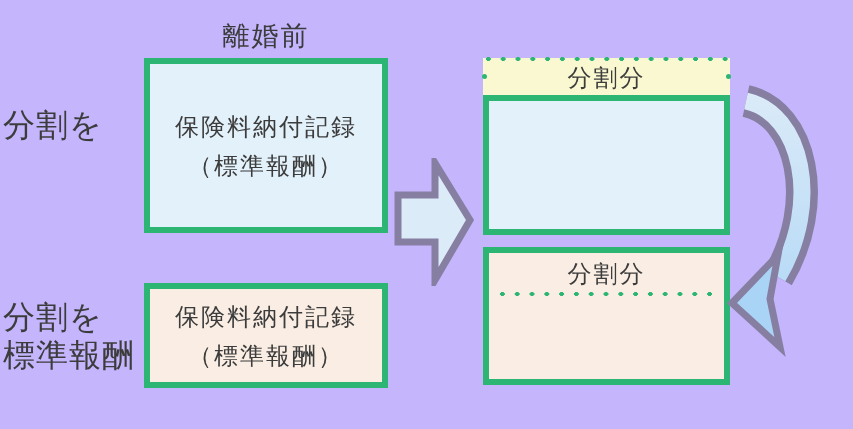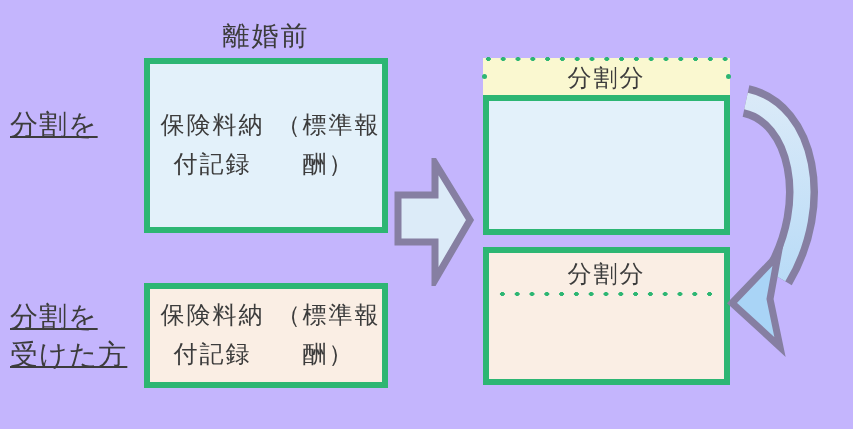--- a/index.html
+++ b/index.html
@@ -17,30 +17,30 @@
     position:relative;width:853px;height:429px;background:#c4b5fd;
     font-family:"Liberation Sans","DejaVu Sans",sans-serif;color:var(--ink);
     overflow:hidden;
   }
   .col-heading{
     position:absolute;top:18px;height:34px;font-size:27px;letter-spacing:2px;
     text-align:center;white-space:nowrap;
   }
   .heading-before{left:144px;width:244px;}
   .heading-after{left:483px;width:247px;}
-  .row-label{position:absolute;left:10px;font-size:28px;line-height:38px;letter-spacing:1px;text-decoration:underline;}
+  .row-label{position:absolute;left:3px;font-size:32px;line-height:38px;letter-spacing:1px;}
   .row-label span{display:block;}
   .label-giver{top:106px;}
   .label-receiver{top:298px;}
   .box{position:absolute;border:6px solid var(--green);box-sizing:border-box;}
   .box.blue{background:var(--blue);}
   .box.peach{background:var(--peach);}
   .record{
-    display:flex;justify-content:center;align-items:center;
-    font-size:24px;line-height:39px;letter-spacing:2px;text-align:center;font-family:Liberation Mono, monospace;
+    display:flex;flex-direction:column;justify-content:center;align-items:center;
+    font-size:24px;line-height:39px;letter-spacing:2px;text-align:center;
   }
   .box-giver-before{left:144px;top:58px;width:244px;height:175px;}
   .box-receiver-before{left:144px;top:283px;width:244px;height:105px;}
   .box-giver-after{left:483px;top:95px;width:247px;height:140px;}
   .box-receiver-after{left:483px;top:247px;width:247px;height:138px;}
   .strip{
     position:absolute;left:483px;top:58px;width:247px;height:37px;
     background:var(--yellow);box-sizing:border-box;
   }
   .strip-label{
@@ -65,21 +65,21 @@
 
 <div class="stage">
 
   <div class="col-heading heading-before">離婚前</div>
 
   <div class="row-label label-giver">
     <span>分割を</span>
   </div>
   <div class="row-label label-receiver">
     <span>分割を</span>
-    <span>受けた方</span>
+    <span>標準報酬</span>
   </div>
 
   <div class="box blue record box-giver-before">
     <div>保険料納付記録</div>
     <div>（標準報酬）</div>
   </div>
 
   <div class="box peach record box-receiver-before">
     <div>保険料納付記録</div>
     <div>（標準報酬）</div>

